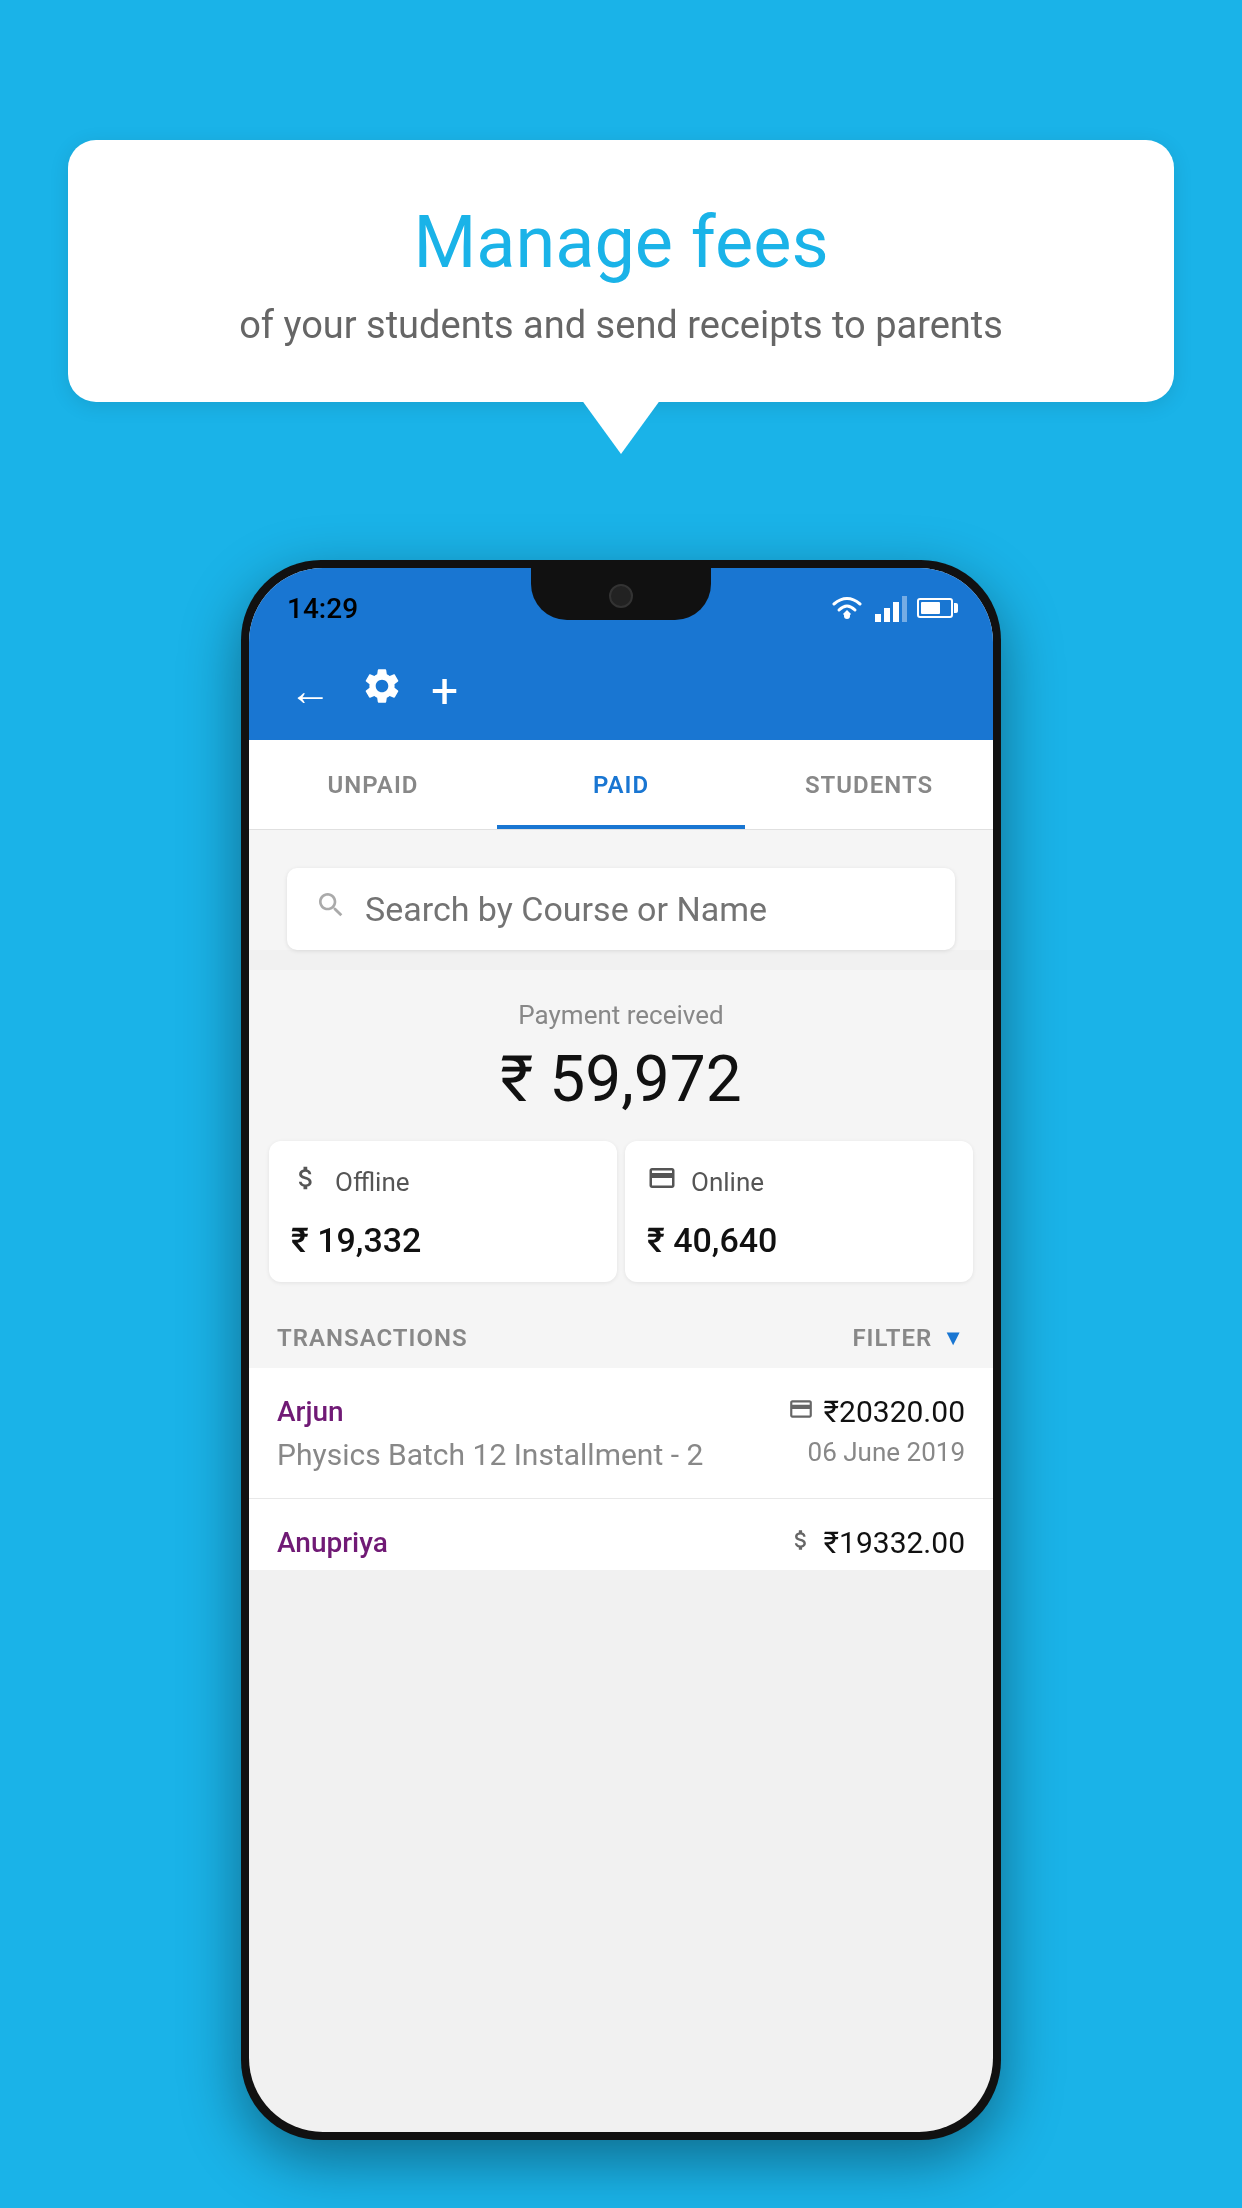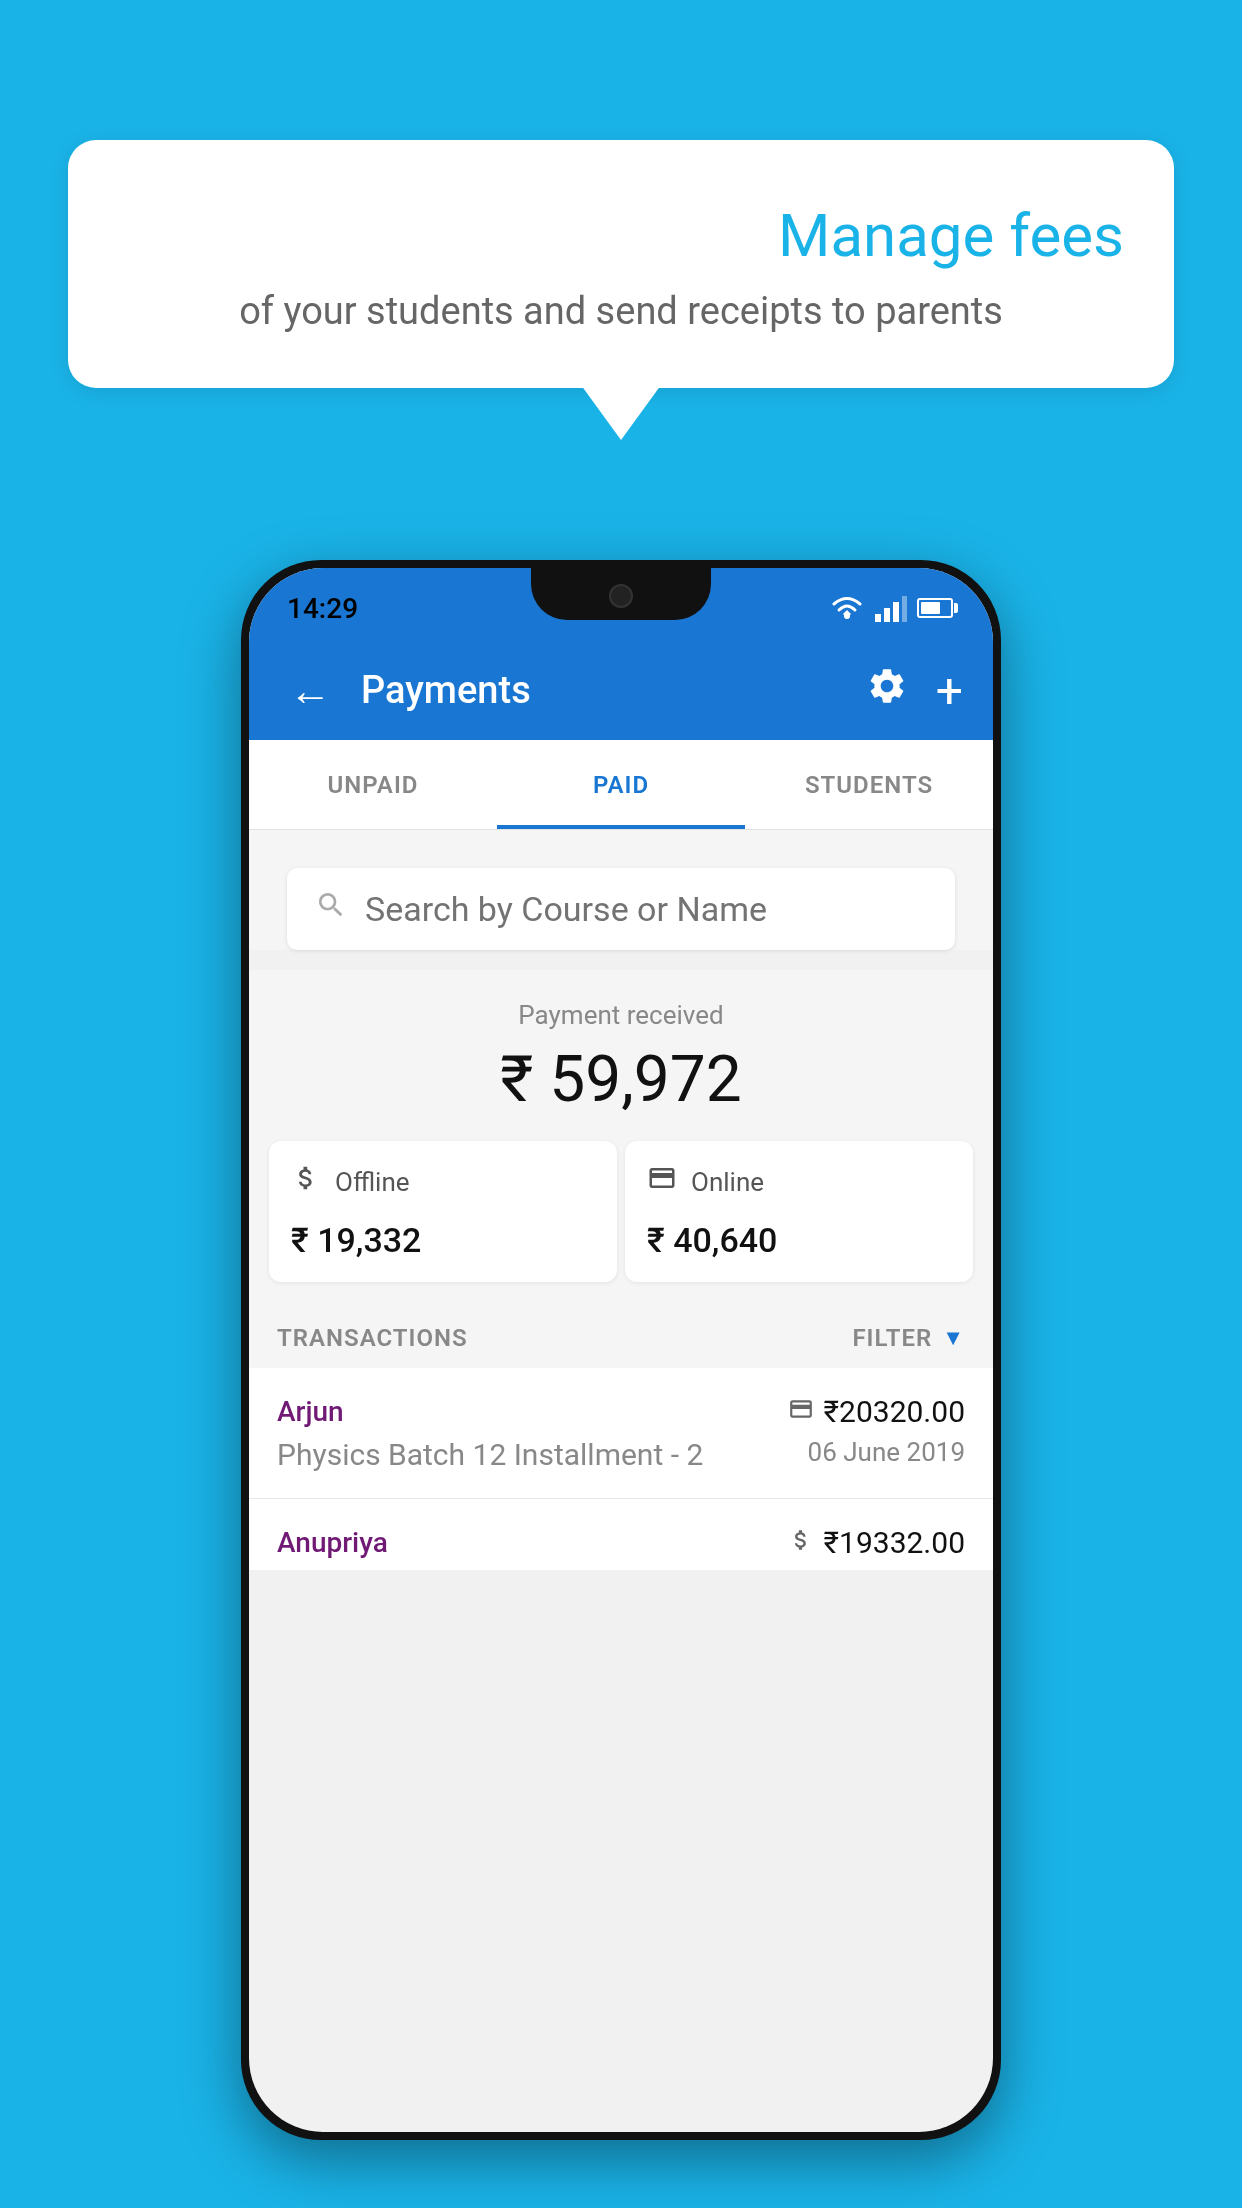--- a/index.html
+++ b/index.html
@@ -33,25 +33,24 @@
       left: 50%;
       transform: translateX(-50%);
       width: 0;
       height: 0;
       border-left: 40px solid transparent;
       border-right: 40px solid transparent;
       border-top: 55px solid white;
     }
 
     .bubble-title {
-      font-size: 60px;
+      font-size: 72px;
       color: #1ab3e8;
       font-weight: 400;
       margin-bottom: 18px;
-      text-align: right;
     }
 
     .bubble-subtitle {
       font-size: 38px;
       color: #666;
       font-weight: 400;
     }
 
     
     .phone-frame {
@@ -439,21 +438,20 @@
         </svg>
 
         <div class="battery-icon">
           <div class="battery-fill"></div>
         </div>
       </div>
     </div>
 
     <div class="app-bar">
       <span class="back-btn">←</span>
-      <span class="app-title">Payments</span>
       <div class="app-bar-actions">
         <span class="gear-btn">
           <svg width="42" height="42" viewBox="0 0 24 24" fill="white">
             <path d="M19.14,12.94c0.04-0.3,0.06-0.61,0.06-0.94c0-0.32-0.02-0.64-0.07-0.94l2.03-1.58c0.18-0.14,0.23-0.41,0.12-0.61 l-1.92-3.32c-0.12-0.22-0.37-0.29-0.59-0.22l-2.39,0.96c-0.5-0.38-1.03-0.7-1.62-0.94L14.4,2.81c-0.04-0.24-0.24-0.41-0.48-0.41 h-3.84c-0.24,0-0.43,0.17-0.47,0.41L9.25,5.35C8.66,5.59,8.12,5.92,7.63,6.29L5.24,5.33c-0.22-0.08-0.47,0-0.59,0.22L2.74,8.87 C2.62,9.08,2.66,9.34,2.86,9.48l2.03,1.58C4.84,11.36,4.8,11.69,4.8,12s0.02,0.64,0.07,0.94l-2.03,1.58 c-0.18,0.14-0.23,0.41-0.12,0.61l1.92,3.32c0.12,0.22,0.37,0.29,0.59,0.22l2.39-0.96c0.5,0.38,1.03,0.7,1.62,0.94l0.36,2.54 c0.05,0.24,0.24,0.41,0.48,0.41h3.84c0.24,0,0.44-0.17,0.47-0.41l0.36-2.54c0.59-0.24,1.13-0.56,1.62-0.94l2.39,0.96 c0.22,0.08,0.47,0,0.59-0.22l1.92-3.32c0.12-0.22,0.07-0.47-0.12-0.61L19.14,12.94z M12,15.6c-1.98,0-3.6-1.62-3.6-3.6 s1.62-3.6,3.6-3.6s3.6,1.62,3.6,3.6S13.98,15.6,12,15.6z"></path>
           </svg>
         </span>
         <span class="plus-btn" style="font-size:48px;color:white;">+</span>
       </div>
     </div>
 

